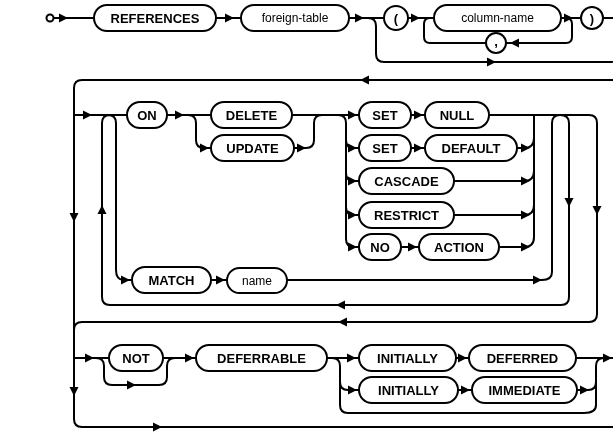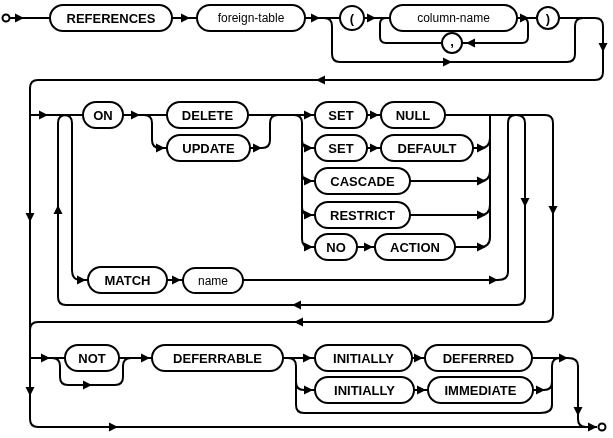--- a/index.html
+++ b/index.html
@@ -5,20 +5,21 @@
   html, body {
     margin: 0;
     padding: 0;
     background: #ffffff;
   }
   .diagram-wrap {
     width: 545px;
     height: 438px;
     background: #3b82f6;
     position: relative;
+    margin-left: 44px;
   }
   svg {
     display: block;
   }
   .rail {
     fill: none;
     stroke: #000000;
     stroke-width: 2;
   }
   .arrow {

